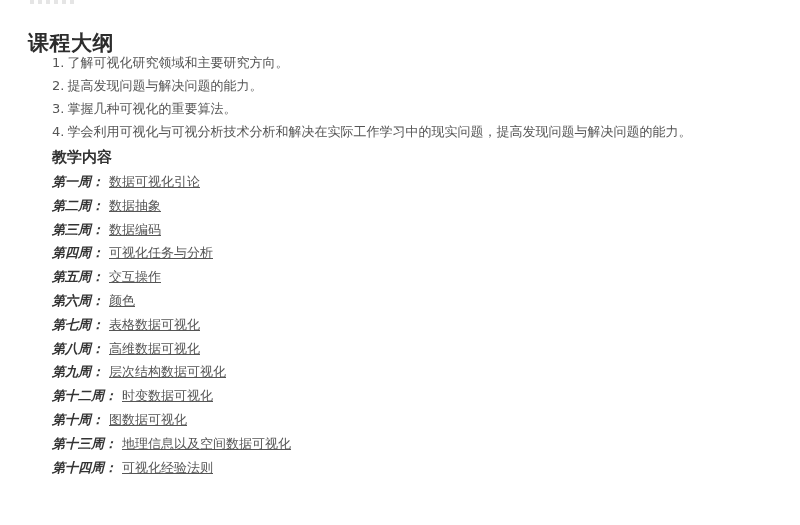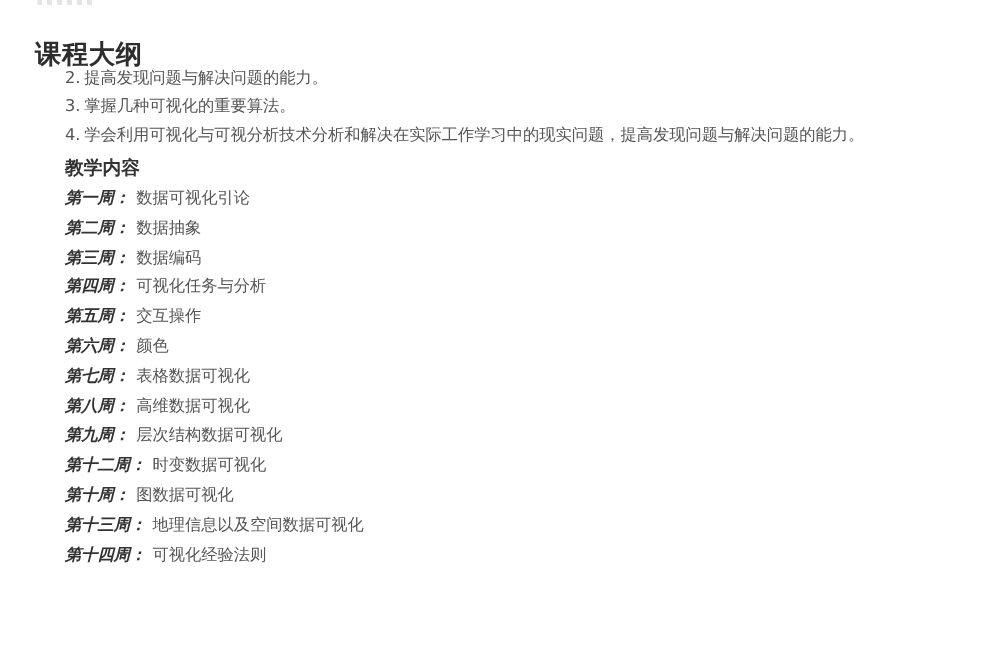--- a/index.html
+++ b/index.html
@@ -73,34 +73,38 @@
     white-space: nowrap;
   }
   .week-label {
     font-weight: 700;
     color: #333333;
     margin-right: 5px;
     font-style: italic;
   }
   .week-topic {
     color: #555555;
+    text-decoration: underline;
   }
 </style>
 </head>
 <body>
 
 <div class="page">
 
   <div class="top-artifact"></div>
 
   <h2 class="page-title">课程大纲</h2>
 
   <div class="content">
 
 
+    <div class="obj-item">
+      <span class="obj-num">1.</span><span>了解可视化研究领域和主要研究方向。</span>
+    </div>
     <div class="obj-item">
       <span class="obj-num">2.</span><span>提高发现问题与解决问题的能力。</span>
     </div>
     <div class="obj-item">
       <span class="obj-num">3.</span><span>掌握几种可视化的重要算法。</span>
     </div>
     <div class="obj-item">
       <span class="obj-num">4.</span><span>学会利用可视化与可视分析技术分析和解决在实际工作学习中的现实问题，提高发现问题与解决问题的能力。</span>
     </div>
 

